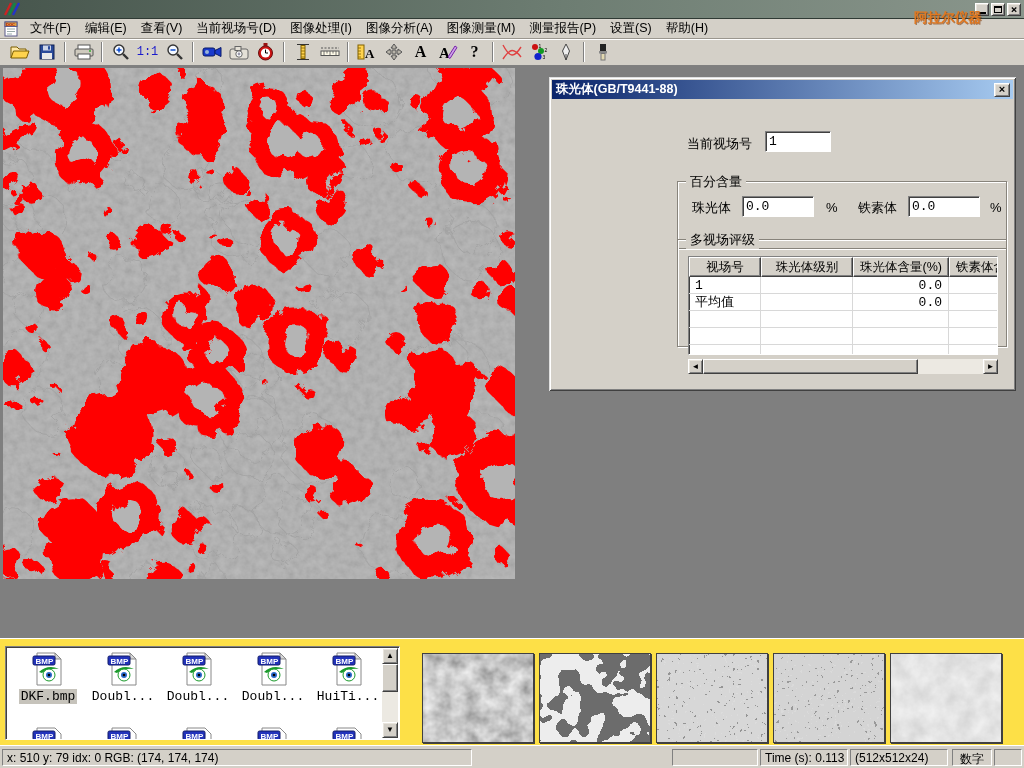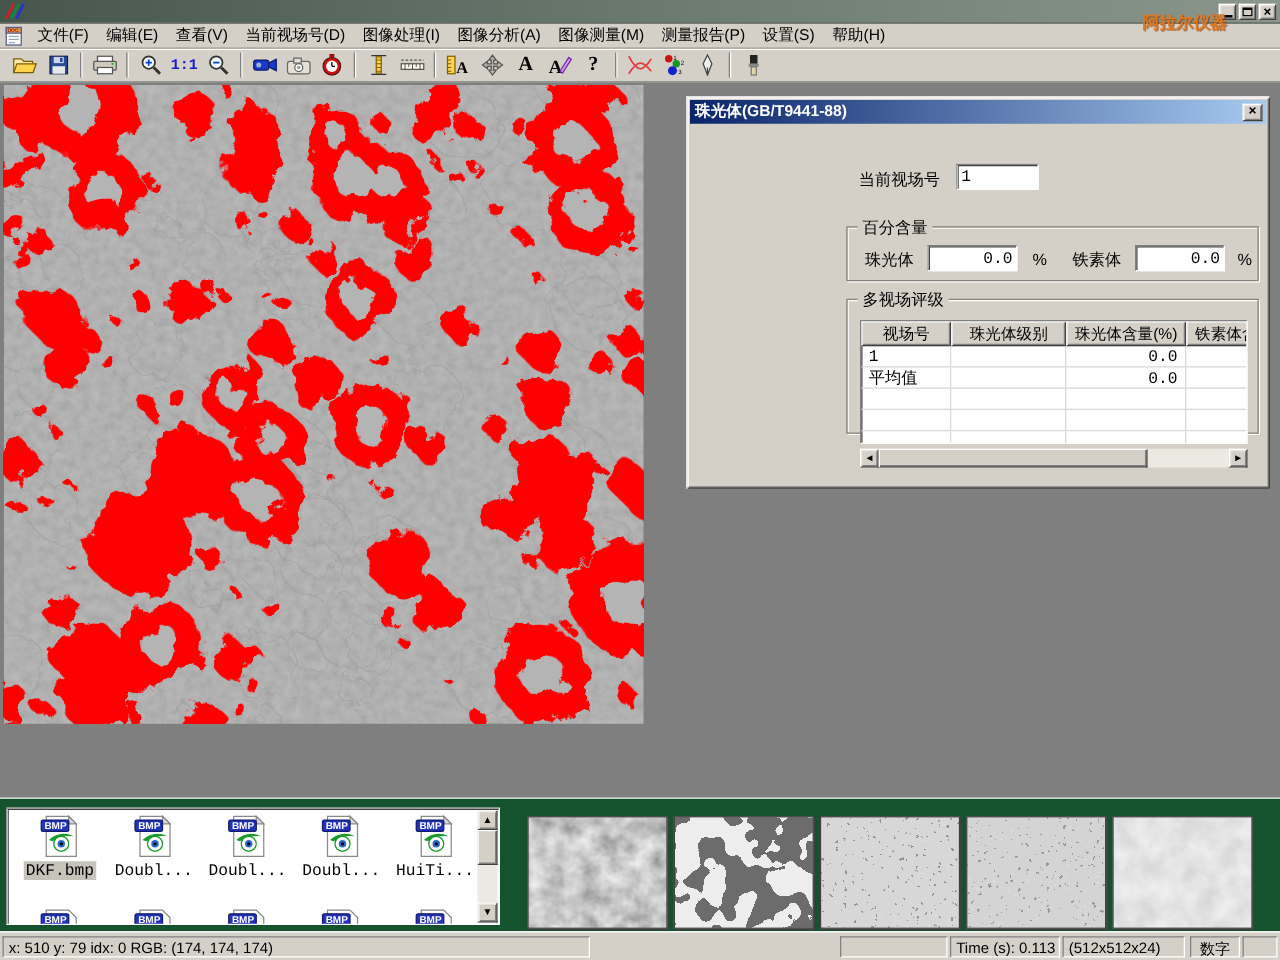--- a/index.html
+++ b/index.html
@@ -21,21 +21,21 @@
   .glyph-x { font-size:11px; line-height:11px; font-weight:bold; }
 
   
   #menubar { left:0; top:19px; width:1024px; height:20px; background:#d4d0c8; display:flex; align-items:center; padding-left:4px; border-bottom:1px solid #9a968e; }
   .menu-item { padding:2px 7px; white-space:nowrap; }
 
   
   #toolbar { left:0; top:39px; width:1024px; height:27px; background:#d4d0c8; display:flex; align-items:center; padding-left:6px; border-bottom:1px solid #808080; box-shadow:inset 0 1px 0 #fff; }
   .ti { width:27px; height:24px; display:flex; align-items:center; justify-content:center; }
   .tsep { width:2px; height:20px; border-left:1px solid #808080; border-right:1px solid #ffffff; margin:0 4px; }
-  .onetoone { color:#1a1acc; font-weight:bold; font-size:12px; font-family:"Liberation Mono",monospace; }
+  .onetoone { color:#1a1acc; font-weight:normal; font-size:12px; font-family:"Liberation Mono",monospace; }
   .bigA { font-weight:bold; font-size:16px; font-family:"Liberation Serif",serif; }
   .helpq { font-weight:bold; font-size:16px; font-family:"Liberation Serif",serif; }
 
   
   #client { left:0; top:66px; width:1024px; height:572px; background:#7f7f7f; }
   #image-canvas { left:3px; top:68px; width:512px; height:511px; overflow:hidden; }
 
   
   #dialog { left:549px; top:77px; width:467px; height:314px; background:#d4d0c8; box-shadow:inset 1px 1px 0 #dfdfdf, inset -1px -1px 0 #404040, inset 2px 2px 0 #ffffff, inset -2px -2px 0 #808080; }
   #dialog-titlebar { position:absolute; left:3px; top:3px; width:461px; height:19px; background:linear-gradient(90deg,#0a246a,#a6caf0); display:flex; align-items:center; padding:0 4px; }
@@ -54,21 +54,21 @@
   #mf-table .dcell { flex:none; height:17px; border-right:1px solid #d8d8d8; border-bottom:1px solid #d8d8d8; font-family:"Liberation Mono","DejaVu Sans Mono",monospace; font-size:13px; padding:0 6px; display:flex; align-items:center; white-space:nowrap; }
   #mf-table .num { justify-content:flex-end; }
   .c0 { width:72px; } .c1 { width:92px; } .c2 { width:96px; } .c3 { width:96px; }
 
   
   .sb-track { background:#ece9e2; position:absolute; }
   .sb-btn { position:absolute; font-size:8px; line-height:8px; color:#000; }
   .sb-thumb { position:absolute; background:#d4d0c8; border:1px solid; border-color:#ffffff #404040 #404040 #ffffff; box-shadow:inset -1px -1px 0 #808080; }
 
   
-  #bottom-panel { left:0; top:638px; width:1024px; height:107px; background:#14532d; border-top:1px solid #ffffff; }
+  #bottom-panel { left:0; top:638px; width:1024px; height:107px; background:#fde047; border-top:1px solid #ffffff; }
   #file-listbox { position:absolute; left:5px; top:7px; width:395px; height:94px; background:#fff; border:1px solid; border-color:#808080 #fff #fff #808080; box-shadow:inset 1px 1px 0 #404040; overflow:hidden; }
   .file-item { position:absolute; width:72px; text-align:center; }
   .file-label { font-family:"Liberation Mono","DejaVu Sans Mono",monospace; font-size:13px; white-space:nowrap; display:inline-block; padding:0 2px; }
   .file-label.selected { background:#c6c3bb; }
   .bmp-icon { display:inline-block; width:34px; height:34px; position:relative; }
   #file-scroll { position:absolute; right:1px; top:1px; width:16px; height:90px; background:#ece9e2; }
   .thumb { position:absolute; top:14px; width:112px; height:90px; border:1px solid #404040; background:#888; box-shadow:1px 1px 0 #404040; }
   .thumb svg { display:block; }
 
   
@@ -534,21 +534,21 @@
     <span id="dialog-close" class="btn">
         <span class="glyph-x">×</span>
       </span>
   </div>
 
 
   <span class="dlabel" style="left:138px; top:58px;">当前视场号</span>
   <div class="field" style="left:216px; top:54px; width:66px; height:21px;">1</div>
 
 
-  <div class="groupbox" style="left:128px; top:104px; width:330px; height:44px;text-align:right;">
+  <div class="groupbox" style="left:128px; top:104px; width:330px; height:68px;">
     <span class="legend">百分含量</span>
     <span class="dlabel" style="left:14px; top:17px;">珠光体</span>
     <div class="field" style="left:64px; top:14px; width:72px; height:21px;">0.0</div>
     <span class="dlabel" style="left:148px; top:18px;">%</span>
     <span class="dlabel" style="left:180px; top:17px;">铁素体</span>
     <div class="field" style="left:230px; top:14px; width:72px; height:21px;">0.0</div>
     <span class="dlabel" style="left:312px; top:18px;">%</span>
   </div>
 
   <div class="groupbox" style="left:128px; top:162px; width:330px; height:108px;">

